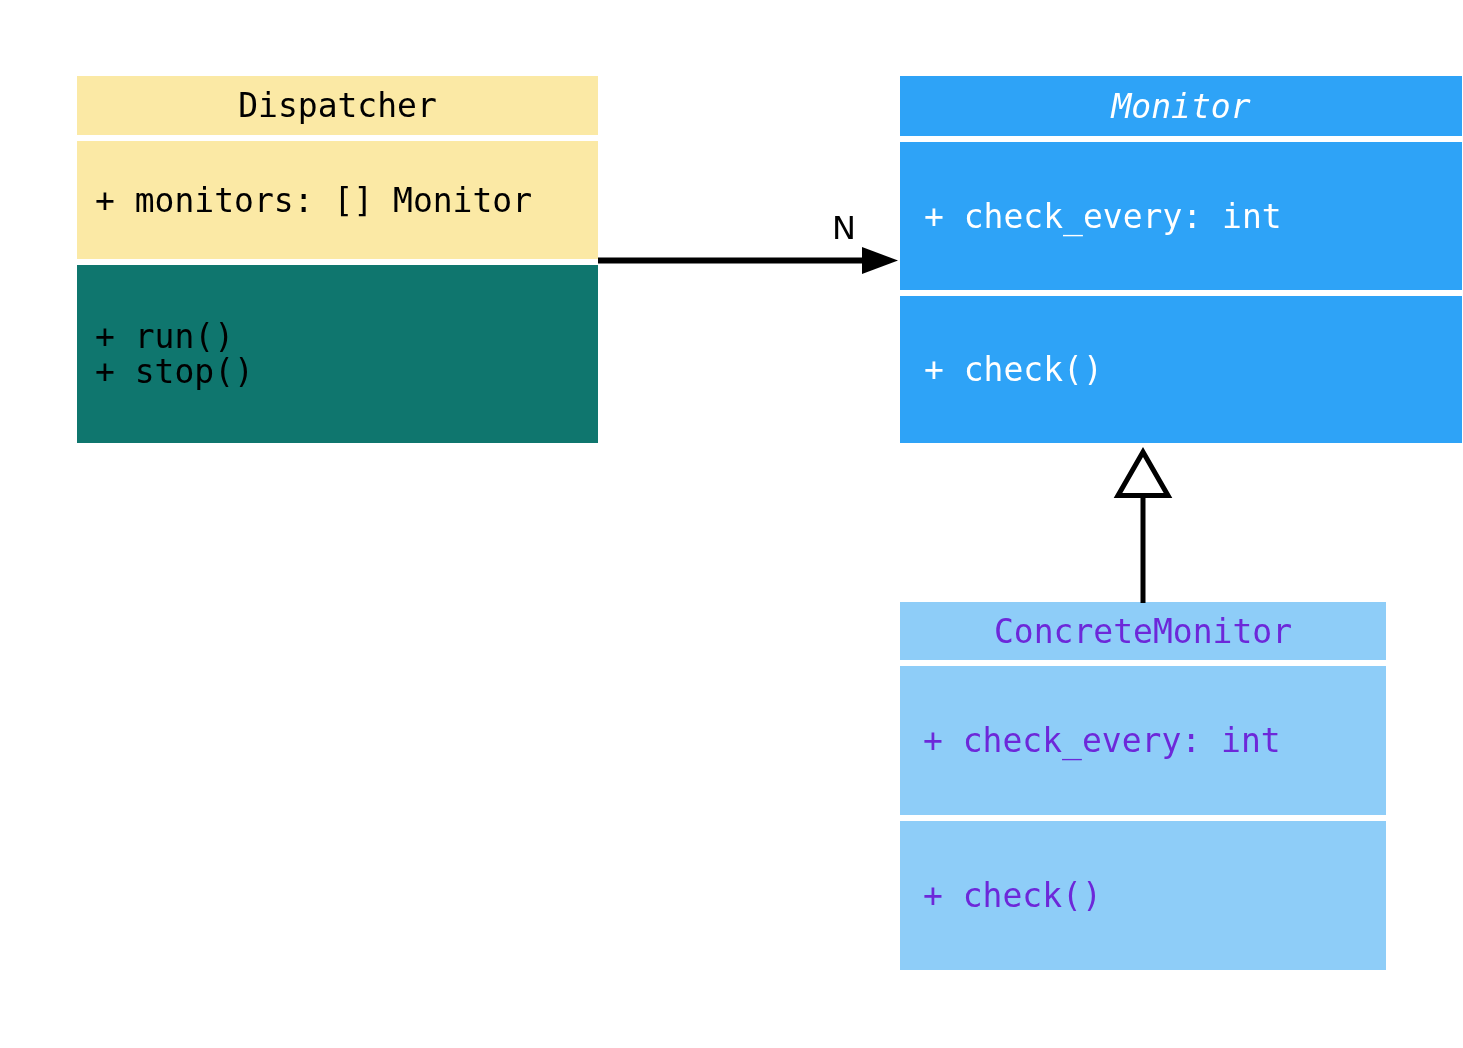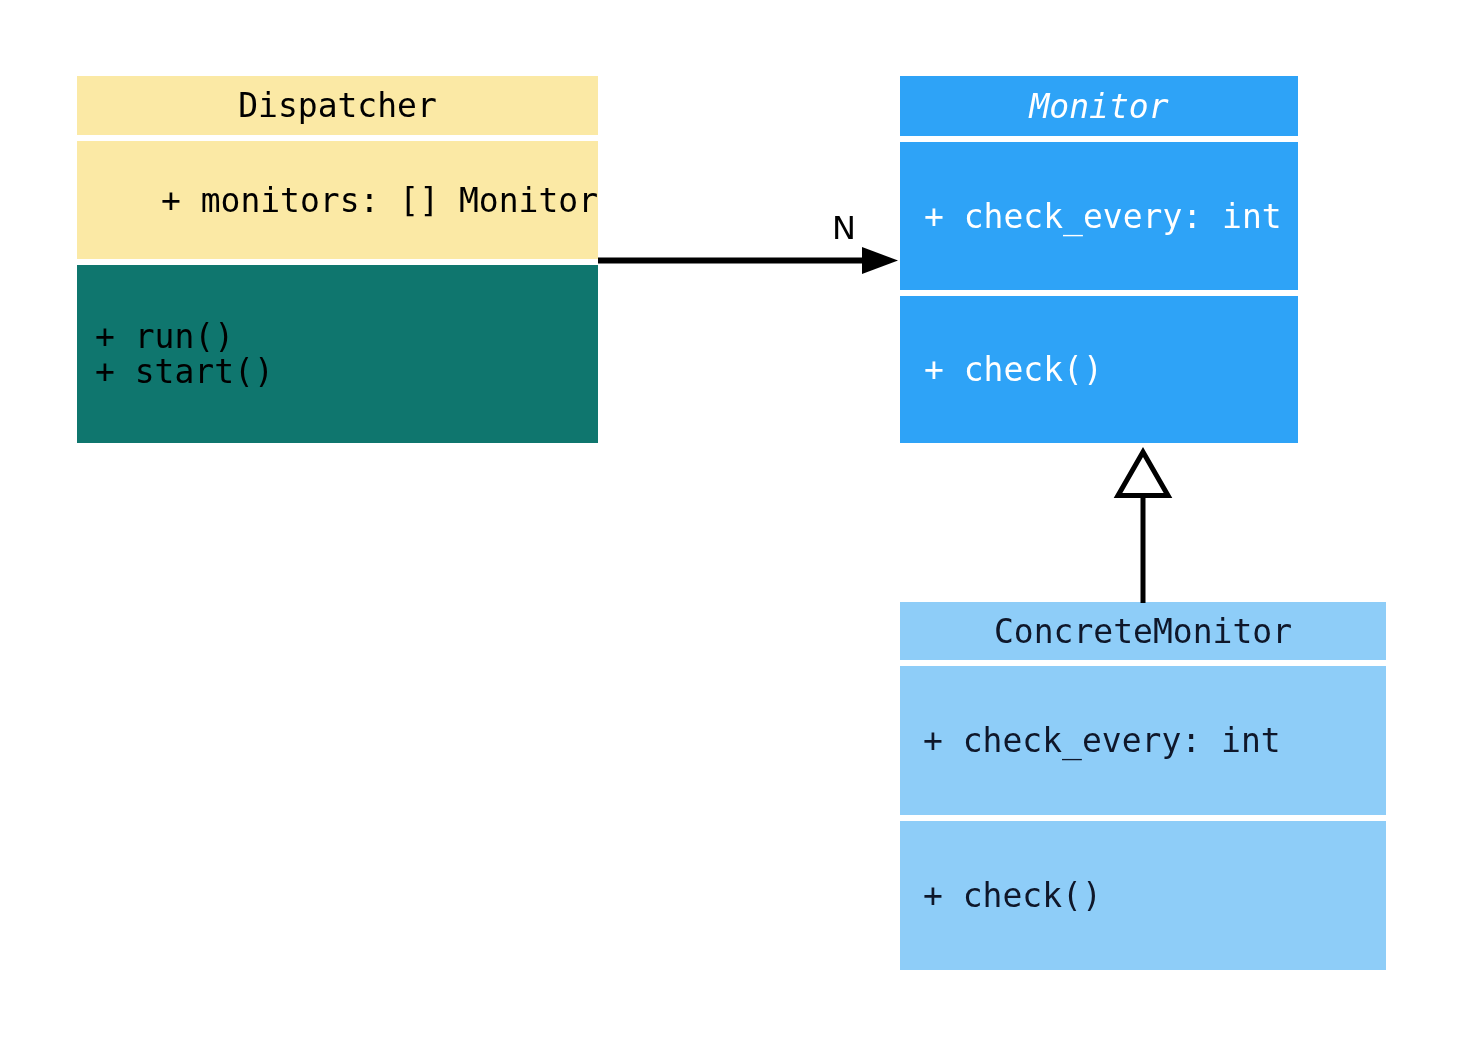--- a/index.html
+++ b/index.html
@@ -34,25 +34,25 @@
     flex-direction: column;
     justify-content: center;
     font-size: 33px;
     line-height: 35px;
   }
   .member { white-space: pre; }
 
   
   #class-dispatcher { left: 77px; top: 76px; width: 521px; }
   #class-dispatcher .title   { height: 59px; }
-  #class-dispatcher .attrs   { height: 118px; padding-left: 18px; align-items: flex-end; }
+  #class-dispatcher .attrs   { height: 118px; padding-left: 18px; }
   #class-dispatcher .methods { height: 178px; padding-left: 18px; }
 
   
-  #class-monitor { left: 900px; top: 76px; width: 398px; }
+  #class-monitor { left: 900px; top: 76px; width: 562px; }
   #class-monitor .title   { height: 60px; }
   #class-monitor .attrs   { height: 148px; padding-left: 24px; }
   #class-monitor .methods { height: 147px; padding-left: 24px; }
 
   
   #class-concretemonitor { left: 900px; top: 602px; width: 486px; }
   #class-concretemonitor .title   { height: 58px; }
   #class-concretemonitor .attrs   { height: 149px; padding-left: 23px; }
   #class-concretemonitor .methods { height: 149px; padding-left: 23px; }
 
@@ -80,35 +80,35 @@
 
 <div class="canvas">
 
   <div class="uml-class" id="class-dispatcher" style="color: rgb(0, 0, 0);">
     <div class="compartment title" style="background: rgb(251, 233, 165);">Dispatcher</div>
     <div class="compartment members attrs" style="background: rgb(251, 233, 165);">
       <div class="member">+ monitors: [] Monitor</div>
     </div>
     <div class="compartment members methods" style="background: #0f766e;">
       <div class="member">+ run()</div>
-      <div class="member">+ start()</div>
+      <div class="member">+ stop()</div>
     </div>
   </div>
 
   <div class="uml-class" id="class-monitor" style="color: rgb(255, 255, 255);">
     <div class="compartment title abstract" style="background: rgb(46, 163, 247);">Monitor</div>
     <div class="compartment members attrs" style="background: rgb(46, 163, 247);">
       <div class="member">+ check_every: int</div>
     </div>
     <div class="compartment members methods" style="background: rgb(46, 163, 247);">
       <div class="member">+ check()</div>
     </div>
   </div>
 
-  <div class="uml-class" id="class-concretemonitor" style="color: #0f172a;">
+  <div class="uml-class" id="class-concretemonitor" style="color: #6d28d9;">
     <div class="compartment title" style="background: rgb(142, 205, 248);">ConcreteMonitor</div>
     <div class="compartment members attrs" style="background: rgb(142, 205, 248);">
       <div class="member">+ check_every: int</div>
     </div>
     <div class="compartment members methods" style="background: rgb(142, 205, 248);">
       <div class="member">+ check()</div>
     </div>
   </div>
 
   <svg class="arrow-layer" viewBox="0 0 1463 1048" xmlns="http://www.w3.org/2000/svg">

